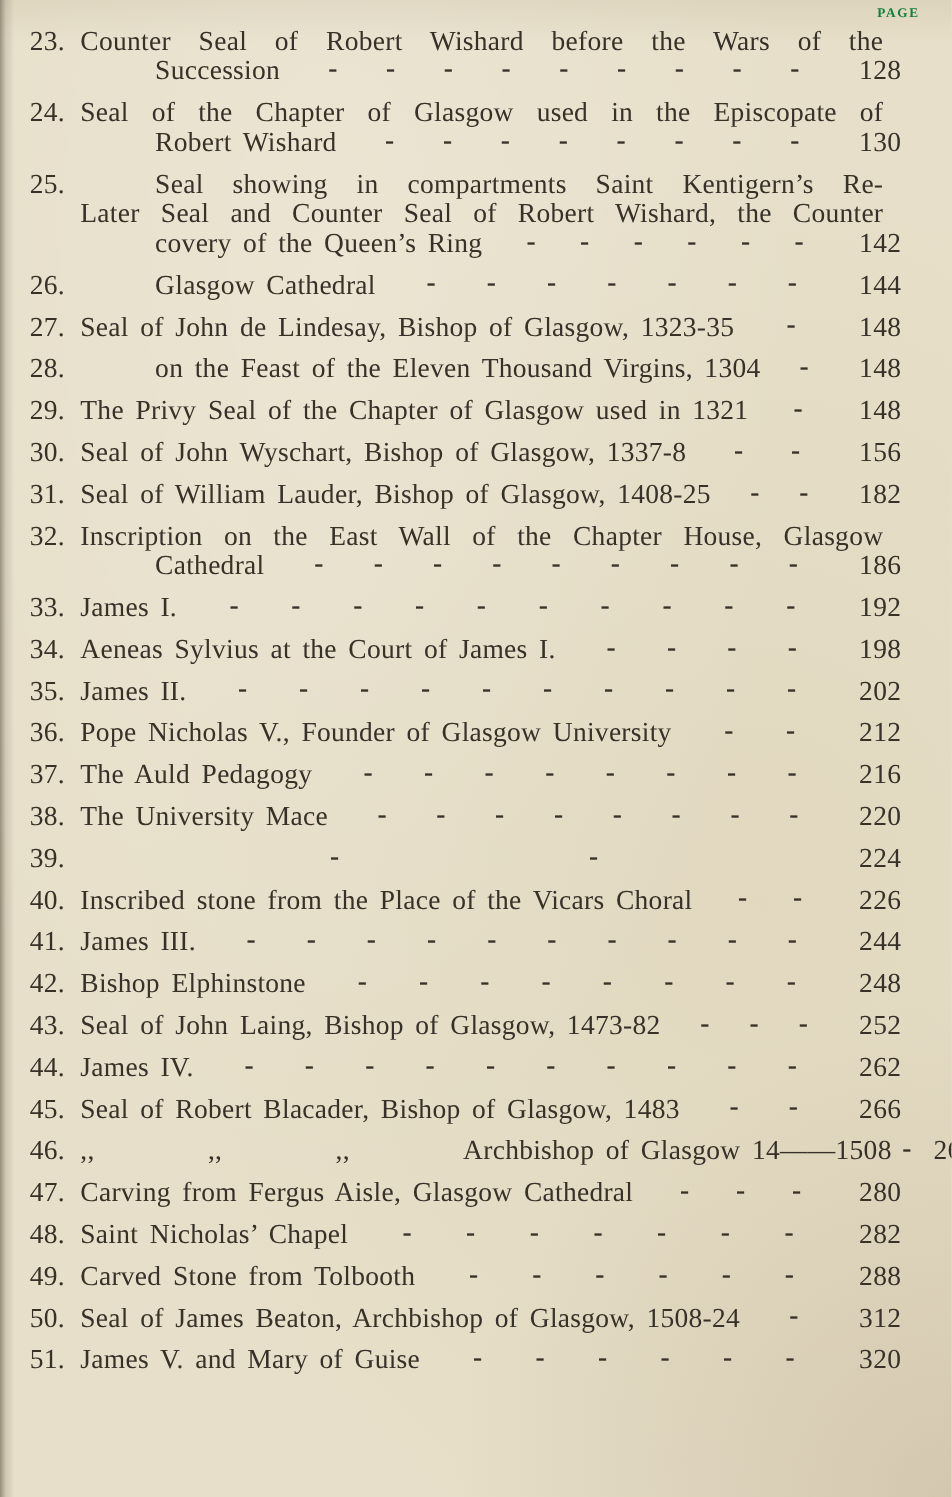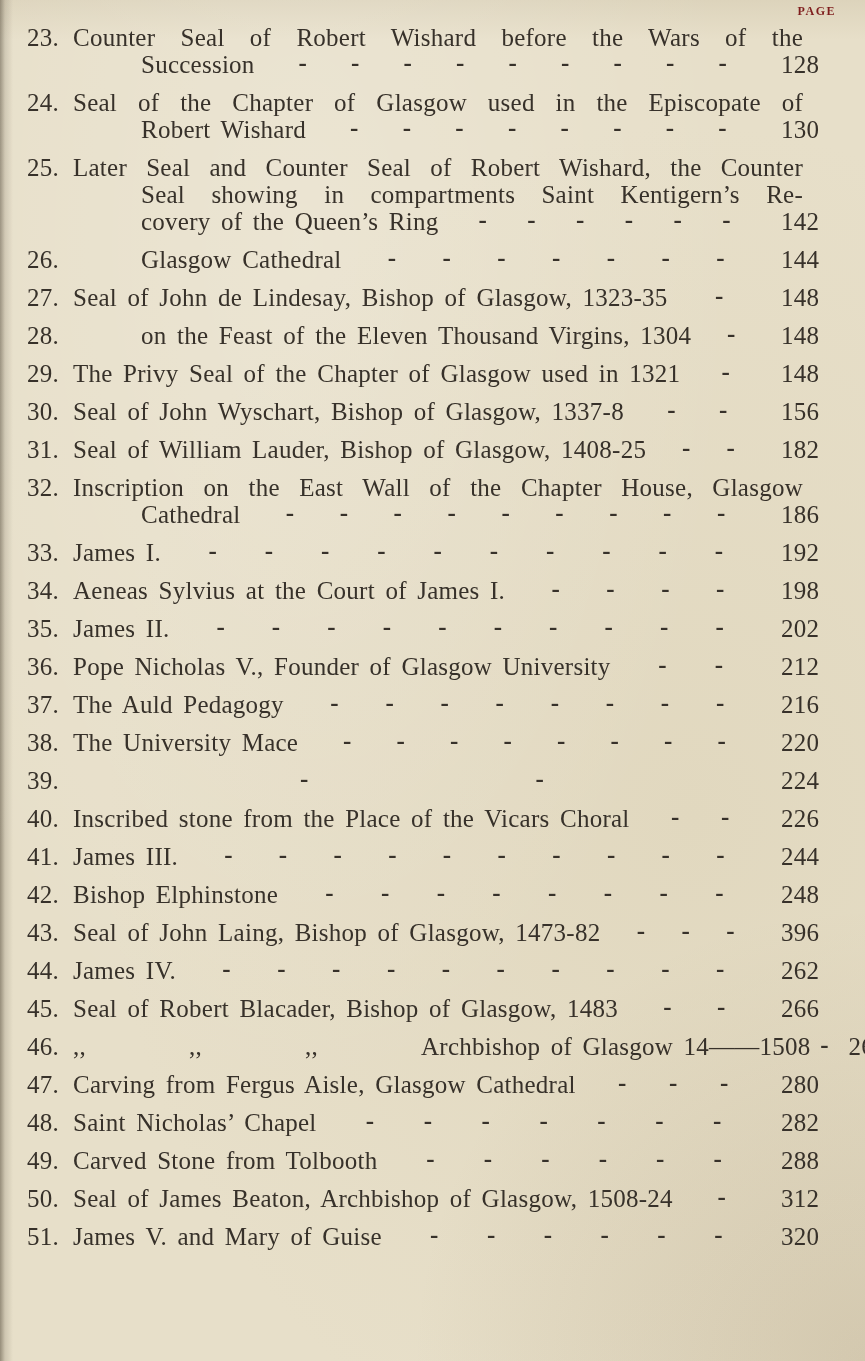--- a/index.html
+++ b/index.html
@@ -24,21 +24,21 @@
   .content{
     box-sizing:border-box;
     width:865px;height:1361px;
     padding:4px 28px 0 20px;
   }
   .page-label{
     text-align:right;
     font-size:12px;
     font-weight:bold;
     letter-spacing:1.5px;
-    color:#7f1d1d;
+    color:#15803d;
     padding-right:1px;
     margin-bottom:5px;
   }
   .entry{
     display:flex;
     margin-bottom:11px;
     font-size:25px;
     line-height:27px;
     letter-spacing:0.25px;
     word-spacing:4px;
@@ -117,22 +117,22 @@
               <span class="dash">-</span>
               <span class="dash">-</span>
             </span>
             <span class="pg">130</span>
           </div>
         </div>
       </div>
       <div class="entry">
         <div class="num">25.</div>
         <div class="body">
+          <div class="pre-line ind">Seal showing in compartments Saint Kentigern’s Re-</div>
           <div class="pre-line">Later Seal and Counter Seal of Robert Wishard, the Counter</div>
-          <div class="pre-line ind">Seal showing in compartments Saint Kentigern’s Re-</div>
           <div class="final ind">
             <span class="txt">covery of the Queen’s Ring</span>
             <span class="leader">
               <span class="dash">-</span>
               <span class="dash">-</span>
               <span class="dash">-</span>
               <span class="dash">-</span>
               <span class="dash">-</span>
               <span class="dash">-</span>
             </span>
@@ -417,21 +417,21 @@
       <div class="entry">
         <div class="num">43.</div>
         <div class="body">
           <div class="final">
             <span class="txt">Seal of John Laing, Bishop of Glasgow, 1473-82</span>
             <span class="leader">
               <span class="dash">-</span>
               <span class="dash">-</span>
               <span class="dash">-</span>
             </span>
-            <span class="pg">396</span>
+            <span class="pg">252</span>
           </div>
         </div>
       </div>
       <div class="entry">
         <div class="num">44.</div>
         <div class="body">
           <div class="final">
             <span class="txt">James IV.</span>
             <span class="leader">
               <span class="dash">-</span>

